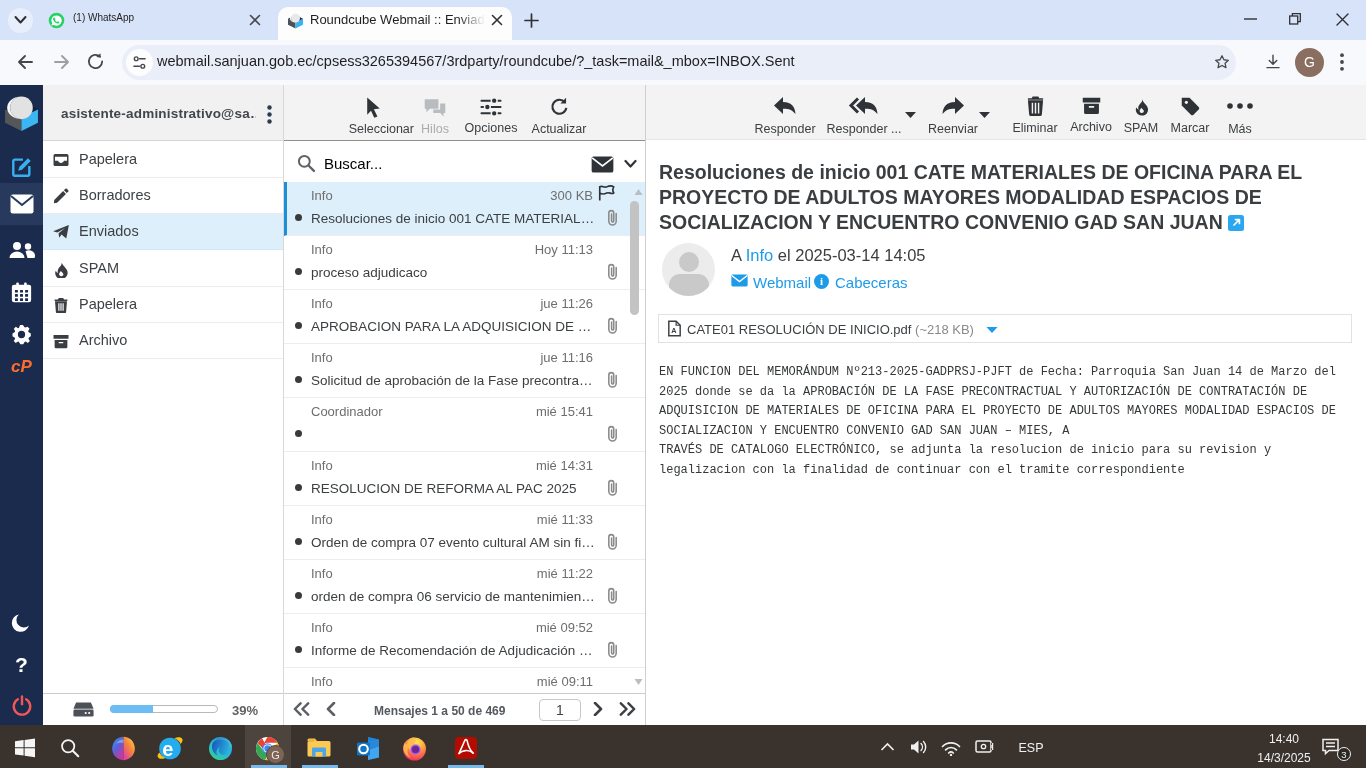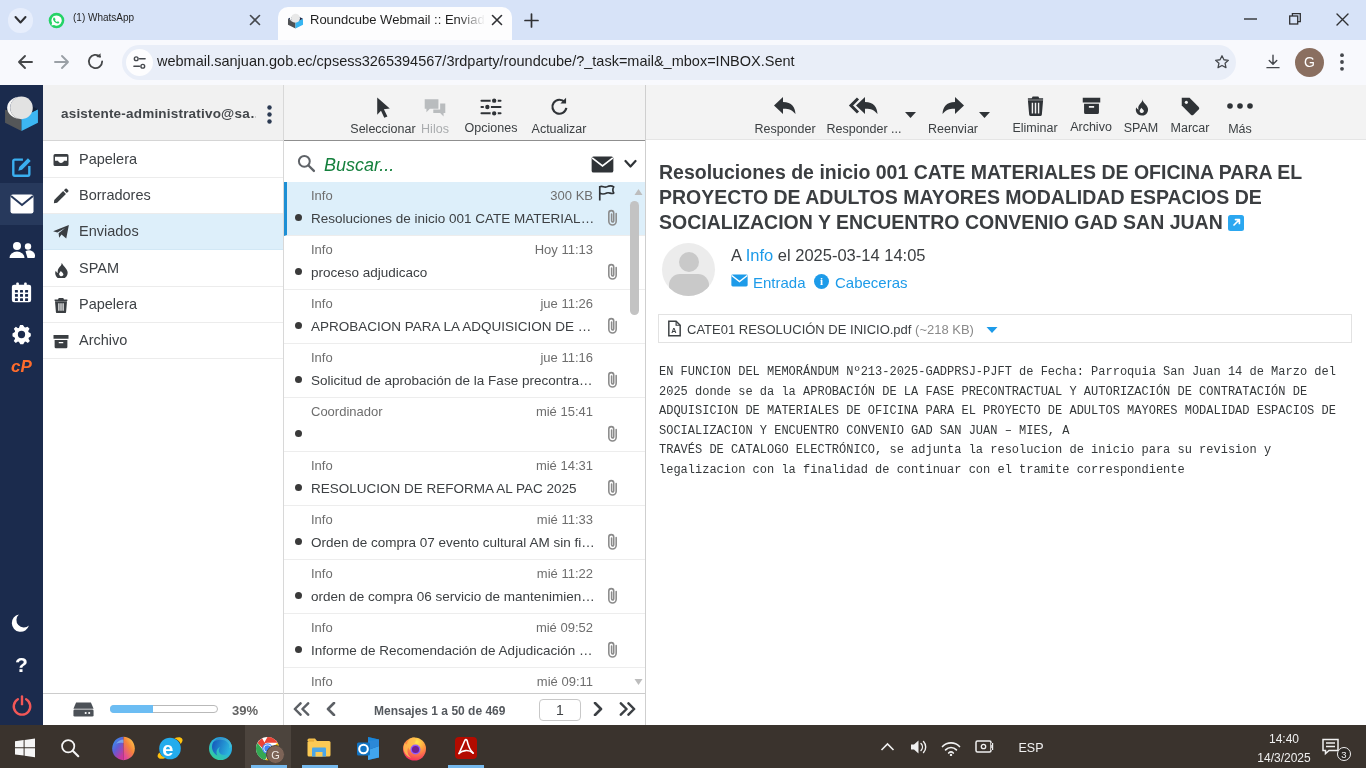--- a/index.html
+++ b/index.html
@@ -229,21 +229,21 @@
           <rect x="0.5" y="8.5" width="23" height="8" rx="1.5"></rect>
           <circle cx="14.5" cy="12.5" r="1.2" fill="#fff"></circle>
           <circle cx="18.5" cy="12.5" r="1.2" fill="#fff"></circle>
         </svg>
     <div class="abs" style="left:67px;top:620px;width:108px;height:8px;border:1px solid #b9b9b9;border-radius:4px;background:#fff;"></div>
     <div class="abs" style="left:67px;top:620px;width:43px;height:8px;border-radius:4px 0 0 4px;background:#6cbdf3;"></div>
     <div class="abs" style="left:189px;top:618px;font-size:13px;font-weight:bold;color:#636363;">39%</div>
   </div>
   <div id="list">
     <div class="abs" style="left:0;top:0;width:361px;height:56px;background:#f3f3f3;border-bottom:1px solid #8f8f8f;"></div>
-    <div class="tbtn" style="left:58px;width:82px;">
+    <div class="tbtn" style="left:48px;width:82px;text-align:right;">
       <svg style="margin-top:11px" width="19" height="22" viewBox="0 0 24 28">
             <path d="M4 2 L20 16 L12.5 17 L17 26 L13 27.8 L8.8 18.7 L4 24 Z" fill="#2f3337"></path>
           </svg>Seleccionar</div>
     <div class="tbtn" style="left:131px;width:40px;color:#a9acae;">
       <svg style="margin-top:11px" width="24" height="22" viewBox="0 0 28 24">
             <path d="M2 3 h16 v11 h-10 l-4 4 v-4 h-2 z" fill="#b9bcbe"></path>
             <path d="M20 8 h6 v11 h-2 v4 l-4-4 h-8 v-4 h8z" fill="#b9bcbe"></path>
           </svg>Hilos</div>
     <div class="tbtn" style="left:170px;width:74px;">
       <svg style="margin-top:12px" width="22" height="20" viewBox="0 0 24 22">
@@ -260,21 +260,21 @@
       <svg style="margin-top:11px" width="21" height="22" viewBox="0 0 24 24">
             <path d="M19.8 13 a8 8 0 1 1 -1.8-6.5" fill="none" stroke="#2f3337" stroke-width="2.5"></path>
             <path d="M19.5 1.5 L19.5 8 L13 8 Z" fill="#2f3337"></path>
           </svg>Actualizar</div>
 
     <div class="abs" style="left:0;top:57px;width:361px;height:40px;background:#fff;"></div>
     <svg class="abs" style="left:12px;top:68px" width="20" height="20" viewBox="0 0 24 24">
           <circle cx="10" cy="10" r="6.5" fill="none" stroke="#5f6368" stroke-width="2.4"></circle>
           <path d="M15 15 L21.5 21.5" stroke="#5f6368" stroke-width="2.8" stroke-linecap="round"></path>
         </svg>
-    <div class="abs" style="left:40px;top:70px;font-size:18px;color:#15803d;font-style:italic;">Buscar...</div>
+    <div class="abs" style="left:40px;top:70px;font-size:15px;color:#000000;">Buscar...</div>
     <svg class="abs" style="left:307px;top:71px" width="23" height="17" viewBox="0 0 24 18">
           <rect x="0.5" y="0.5" width="23" height="17" rx="2" fill="#2f3337"></rect>
           <path d="M1 2 L12 10.5 L23 2" fill="none" stroke="#fff" stroke-width="1.8"></path>
         </svg>
     <svg class="abs" style="left:340px;top:74px" width="13" height="10" viewBox="0 0 13 10">
           <path d="M1.5 2 L6.5 7.5 L11.5 2" fill="none" stroke="#2f3337" stroke-width="2.2" stroke-linecap="round" stroke-linejoin="round"></path>
         </svg>
     <div class="msgrow" style="top:97px;height:54px;border-bottom:1px solid #ededed;background:#ddeffa;border-left:3px solid #1d8fd4;">
           <div class="msender" style="left:24px">Info</div>
           <div class="mdate">300 KB</div>
@@ -439,21 +439,21 @@
 
     <div class="abs" style="left:16px;top:158px;width:53px;height:53px;border-radius:50%;background:#ececec;overflow:hidden;">
       <div style="position:absolute;left:16.5px;top:9px;width:20px;height:20px;border-radius:50%;background:#c9c9c9;"></div>
       <div style="position:absolute;left:6.5px;top:31px;width:40px;height:26px;border-radius:11px;background:#c9c9c9;"></div>
     </div>
     <div class="abs" style="left:85px;top:161px;font-size:16.5px;color:#3b3e41;">A <span style="color:#1d9be9">Info</span> el 2025-03-14 14:05</div>
     <svg class="abs" style="left:85px;top:189px" width="17" height="13" viewBox="0 0 24 18">
           <rect x="0.5" y="0.5" width="23" height="17" rx="2" fill="#1d9be9"></rect>
           <path d="M1 2 L12 10.5 L23 2" fill="none" stroke="#fff" stroke-width="2"></path>
         </svg>
-    <div class="abs" style="left:107px;top:189px;font-size:15px;color:#1d9be9;">Entrada</div>
+    <div class="abs" style="left:107px;top:189px;font-size:15px;color:#1d9be9;">Webmail</div>
     <div class="abs" style="left:168px;top:189px;width:15px;height:15px;border-radius:50%;background:#1d9be9;color:#fff;font-size:11px;font-weight:bold;text-align:center;line-height:15px;font-family:'Liberation Serif',serif;">i</div>
     <div class="abs" style="left:189px;top:189px;font-size:15px;color:#1d9be9;">Cabeceras</div>
 
     <div class="abs" style="left:12px;top:229px;width:694px;height:29px;border:1px solid #e2e2e2;background:#fff;"></div>
     <svg class="abs" style="left:22px;top:235px" width="13" height="17" viewBox="0 0 16 20">
           <path d="M1 1 h9 l5 5 v13 h-14z" fill="none" stroke="#3c4043" stroke-width="1.8"></path>
           <path d="M10 1 v5 h5" fill="none" stroke="#3c4043" stroke-width="1.5"></path>
           <text x="4" y="16" font-size="9" font-weight="bold" fill="#3c4043" font-family="Liberation Sans">A</text>
         </svg>
     <div class="abs" style="left:41px;top:237px;font-size:13px;color:#3c4043;">CATE01 RESOLUCIÓN DE INICIO.pdf <span style="color:#8a8a8a">(~218 KB)</span></div>

